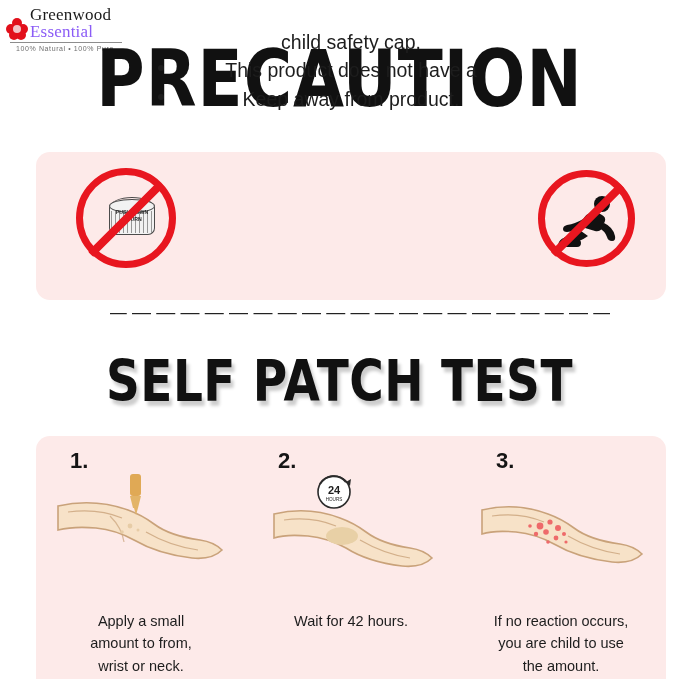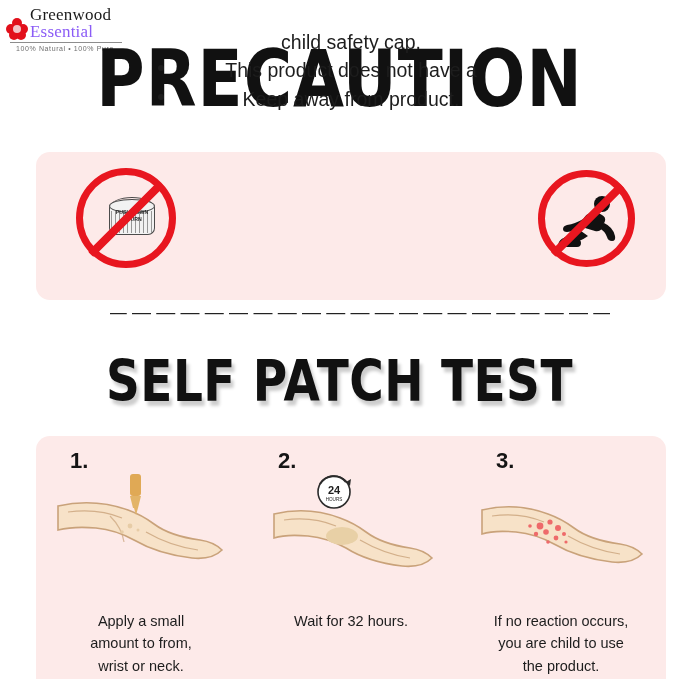--- a/index.html
+++ b/index.html
@@ -348,21 +348,21 @@
           <g>
             <circle cx="74" cy="22" r="16" fill="#ffffff" stroke="#2b2b2b" stroke-width="1.6"></circle>
             <path d="M60 14 a16 16 0 0 1 26 -2" fill="none" stroke="#2b2b2b" stroke-width="2"></path>
             <path d="M86 12 l5 -3 l-1 7 z" fill="#2b2b2b"></path>
             <text x="74" y="24" font-family="Liberation Sans, sans-serif" font-size="11" font-weight="bold" fill="#1d1d1d" text-anchor="middle">24</text>
             <text x="74" y="31" font-family="Liberation Sans, sans-serif" font-size="4.6" fill="#1d1d1d" text-anchor="middle">HOURS</text>
           </g>
         </svg>
       </div>
       <div class="step-cap">
-        <span>Wait for 32 hours.</span>
+        <span>Wait for 42 hours.</span>
       </div>
     </div>
 
     <div class="step step-3">
       <div class="step-num">3.</div>
       <div class="step-art">
         <svg viewBox="0 0 182 108" width="182" height="108" aria-hidden="true">
           <path d="M12 40 q34 -8 66 4 q14 5 26 14 q16 12 46 16 q14 2 22 10 q-10 10 -30 8 q-34 -4 -58 -18 q-18 -10 -38 -12 q-22 -2 -34 2 z" fill="#F7E2C8" stroke="#C9A27A" stroke-width="1.6"></path>
           <path d="M22 46 q28 -4 52 6" fill="none" stroke="#C9A27A" stroke-width="1.2" opacity=".8"></path>
           <path d="M98 66 q24 14 52 18" fill="none" stroke="#C9A27A" stroke-width="1.2" opacity=".8"></path>
@@ -376,18 +376,18 @@
             <circle cx="94" cy="64" r="2.0"></circle>
             <circle cx="60" cy="56" r="1.8"></circle>
             <circle cx="78" cy="72" r="1.8"></circle>
             <circle cx="96" cy="72" r="1.6"></circle>
           </g>
         </svg>
       </div>
       <div class="step-cap">
         <span>If no reaction occurs,</span><br>
         <span>you are child to use</span><br>
-        <span>the product.</span>
+        <span>the amount.</span>
       </div>
     </div>
 
   </div>
 </div>
 
 </body></html>

